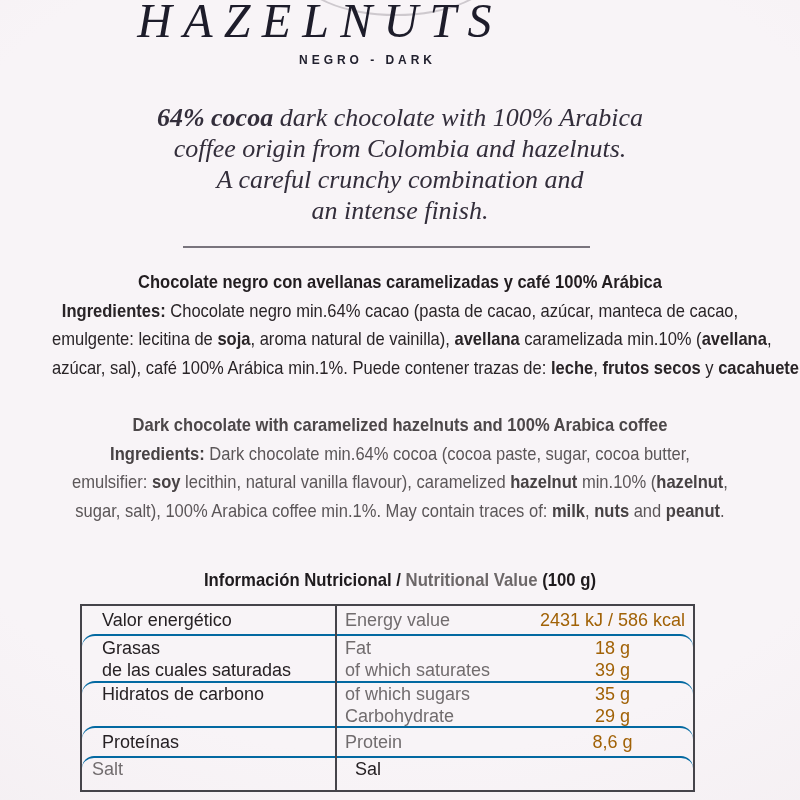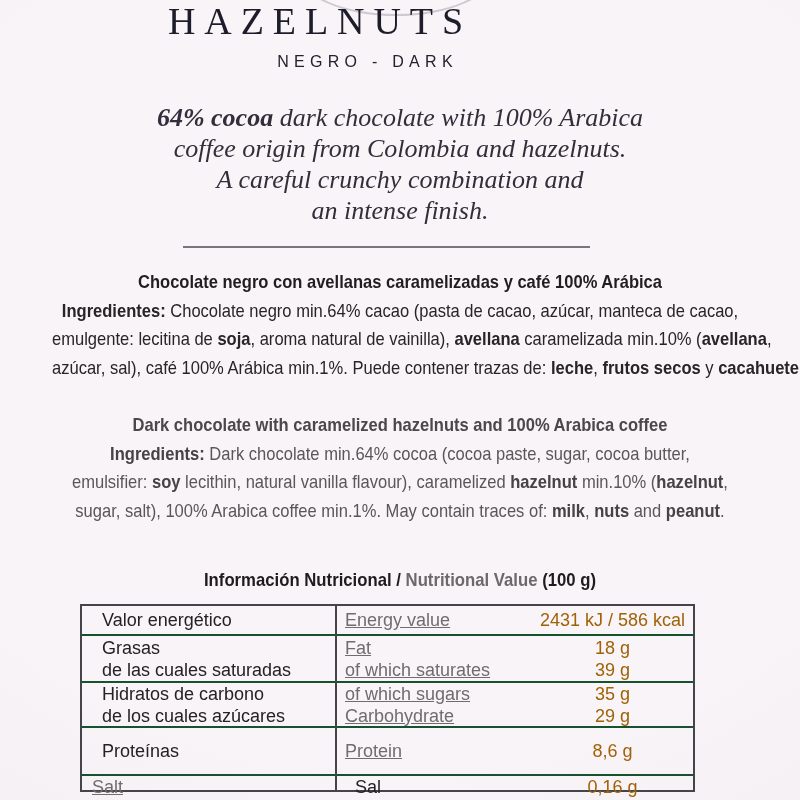--- a/index.html
+++ b/index.html
@@ -12,26 +12,26 @@
 
   
   .logo-arc{
     position:absolute;left:298px;top:-72px;width:192px;height:84px;
     border:2px solid rgba(96,90,100,.28);border-radius:50%;
   }
 
   .title{
     position:absolute;top:0;left:0;width:640px;margin:0;
     text-align:center;
-    font-family:"Liberation Serif",serif;font-weight:500;font-size:38px;line-height:42px;
-    letter-spacing:.235em;color:#1d1c2a;
+    font-family:"Liberation Serif",serif;font-weight:500;font-size:48px;line-height:42px;
+    letter-spacing:.235em;color:#1d1c2a;font-style:italic;
   }
   .subtitle{
     position:absolute;top:53px;left:0;width:735px;text-align:center;
-    font-weight:normal;font-size:16px;letter-spacing:.33em;color:#22212f;
+    font-weight:bold;font-size:12px;letter-spacing:.33em;color:#22212f;
   }
 
   .tagline{
     position:absolute;top:102px;left:0;width:800px;text-align:center;
     font-family:"Liberation Serif",serif;font-style:italic;
     font-size:26px;line-height:31px;color:#332e3b;
   }
   .tagline .b{font-weight:bold;}
 
   .divider{
@@ -61,28 +61,28 @@
   .nt-es{color:#1f1b1e;}
   .nt-en{color:#6d6869;}
 
   .ntable{
     position:absolute;left:80px;top:604px;width:615px;height:188px;
     border:2px solid #45444a;box-sizing:border-box;
   }
   .vline{position:absolute;left:253px;top:0;bottom:0;width:2px;background:#45444a;}
   .trow{
     display:grid;grid-template-columns:253px 197px 1fr;
-    align-content:center;box-sizing:border-box;
+    align-content:center;box-sizing:border-box;border-radius:13px;
   }
-  .trow + .trow{border-top:2px solid #14532d;}
-  .r1{height:28px;}.r2{height:47px;}.r3{height:45px;}.r4{height:48px;}.r5{height:24px;}
+  .trow + .trow{border-top:2px solid #0369a1;}
+  .r1{height:28px;}.r2{height:47px;}.r3{height:45px;}.r4{height:30px;}.r5{height:24px;}
   .tc{font-size:18px;line-height:22px;}
   .tc div{white-space:nowrap;}
   .c-es{padding-left:20px;color:#262124;}
-  .c-en{padding-left:10px;color:#716c6e;text-decoration:underline;}
+  .c-en{padding-left:10px;color:#716c6e;}
   .c-val{text-align:center;color:#a16207;}
 </style>
 </head>
 <body>
 
 <div class="label">
 
   <div class="logo-arc"></div>
 
   <h1 class="title">HAZELNUTS</h1>
@@ -141,21 +141,20 @@
       </div>
       <div class="tc c-val">
         <div>18 g</div>
         <div>39 g</div>
       </div>
     </div>
 
     <div class="trow r3">
       <div class="tc c-es">
         <div>Hidratos de carbono</div>
-        <div>de los cuales azúcares</div>
       </div>
       <div class="tc c-en">
         <div>of which sugars</div>
         <div>Carbohydrate</div>
       </div>
       <div class="tc c-val">
         <div>35 g</div>
         <div>29 g</div>
       </div>
     </div>
@@ -172,19 +171,16 @@
         </div>
     </div>
 
     <div class="trow r5">
       <div class="tc c-en">
           <div>Salt</div>
         </div>
       <div class="tc c-es">
           <div>Sal</div>
         </div>
-      <div class="tc c-val">
-          <div>0,16 g</div>
-        </div>
     </div>
 
   </div>
 </div>
 
 </body></html>

